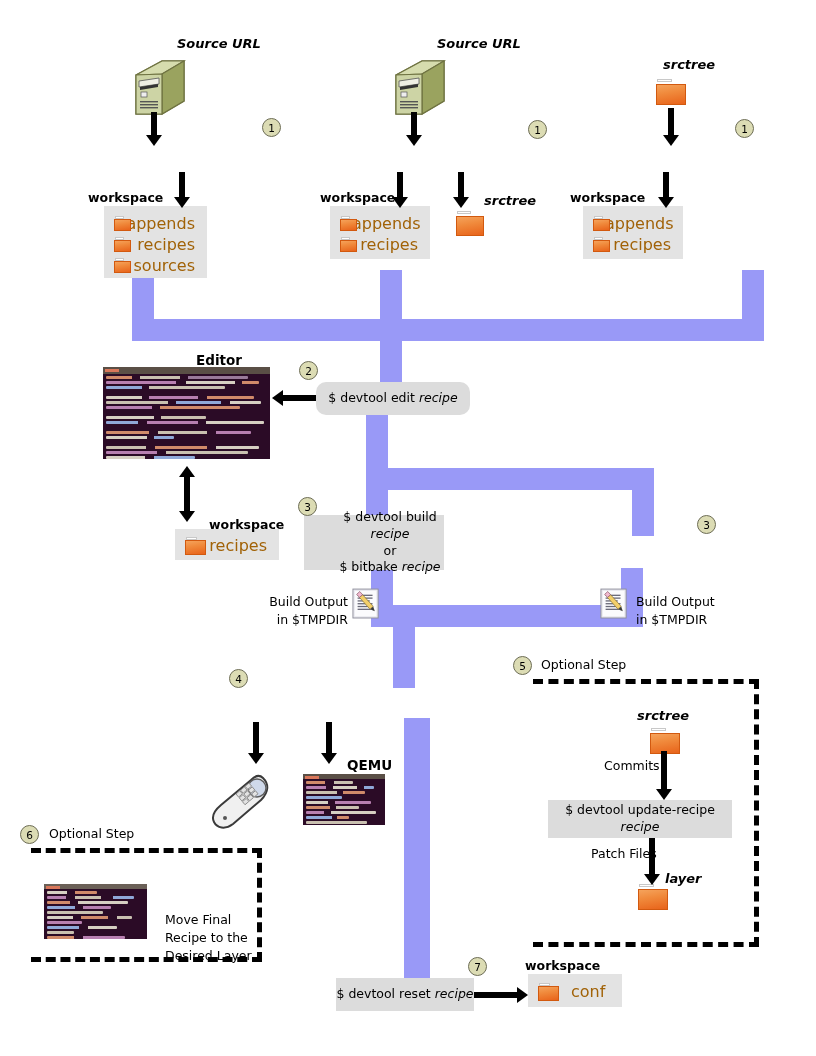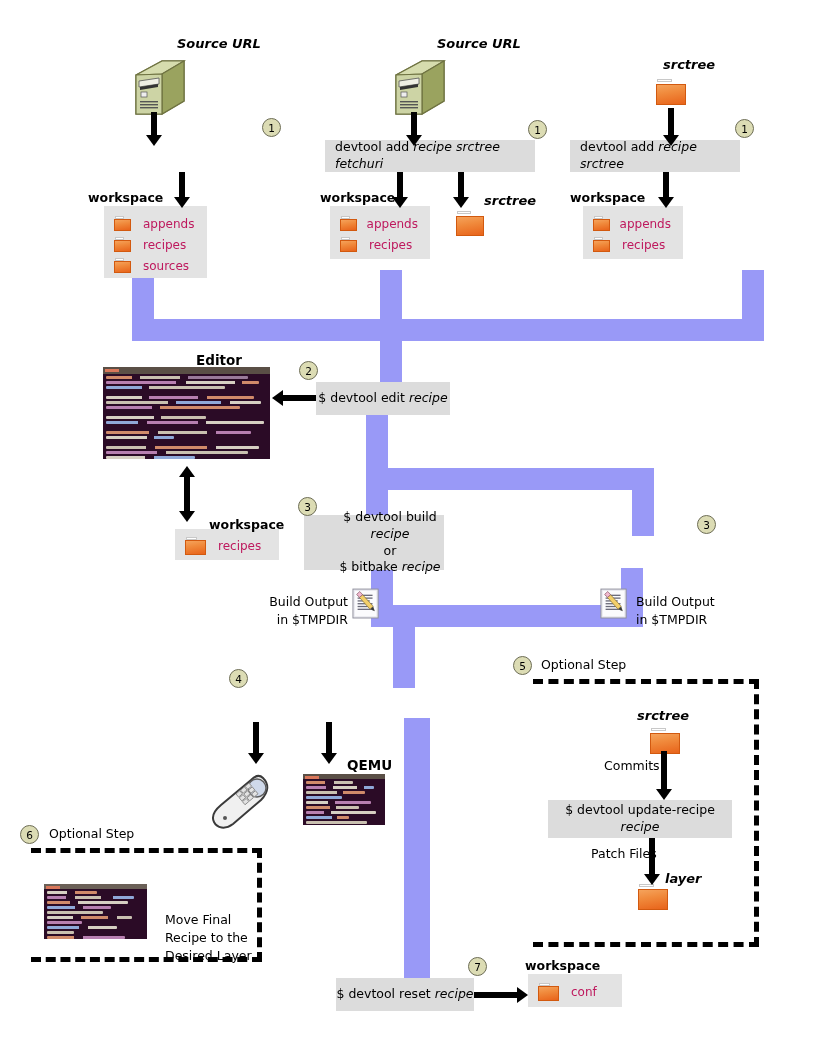--- a/index.html
+++ b/index.html
@@ -32,21 +32,21 @@
   .cmdbox i { font-style:italic; }
 
   
   .wsbox {
     position:absolute;
     background:#e3e3e3;
     box-sizing:border-box;
     padding:7px 12px 7px 10px;
     z-index:5;
   }
-  .wsrow { display:flex; align-items:center; height:21px; font-size:12px; color:#be185d; }
+  .wsrow { display:flex; align-items:center; height:21px; font-size:16px; color:#a16207; }
   .wsrow .flabel { margin-left:12px; }
 
   .bold-label {
     position:absolute;
     font-weight:bold;
     font-size:12.5px;
     color:#000;
     white-space:nowrap;
     z-index:8;
   }
@@ -227,26 +227,20 @@
   </div>
   <div class="arrow-v" style="left:403px; top:112px; width:22px; height:34px;">
     <span class="shaft" style="height:24px;"></span>
       <span class="head" style="top:23px;"></span>
   </div>
   <div class="arrow-v" style="left:660px; top:108px; width:22px; height:38px;">
     <span class="shaft" style="height:28px;"></span>
       <span class="head" style="top:27px;"></span>
   </div>
 
-  <div class="cmdbox lead" style="left:325px; top:140px; width:210px; height:32px;">
-    <span><span>devtool add </span><i>recipe srctree fetchuri</i></span>
-  </div>
-  <div class="cmdbox lead" style="left:570px; top:140px; width:170px; height:32px;">
-    <span><span>devtool add </span><i>recipe srctree</i></span>
-  </div>
 
   <div class="step" style="left:262px; top:118px;">1</div>
   <div class="step" style="left:528px; top:120px;">1</div>
   <div class="step" style="left:735px; top:119px;">1</div>
 
   <div class="arrow-v" style="left:171px; top:172px; width:22px; height:36px;">
     <span class="shaft" style="height:26px;"></span>
       <span class="head" style="top:25px;"></span>
   </div>
   <div class="arrow-v" style="left:389px; top:172px; width:22px; height:36px;">
@@ -352,21 +346,21 @@
       <div class="tline" style="width:88%; background:linear-gradient(90deg,#b77fb0 0 36%,transparent 36% 42%,#c9c0b0 42% 100%);"></div>
       <div class="tline" style="width:55%; background:linear-gradient(90deg,#d6cfc2 0 44%,transparent 44% 54%,#8fa8d8 54% 100%);"></div>
 
       <div class="tline" style="width:0%; background:transparent;"></div>
 
     </div>
   </div>
 
   <div class="step" style="left:299px; top:361px;">2</div>
 
-  <div class="cmdbox" style="left:316px; top:382px; width:134px; height:33px;">
+  <div class="cmdbox" style="left:316px; top:382px; width:154px; height:33px;border-radius:10px;">
     <span><span>$ devtool edit </span><i>recipe</i></span>
   </div>
 
   <div class="arrow-h" style="left:272px; top:387px; width:44px; height:22px;">
     <span class="shaft" style="width:34px; left:10px;"></span>
       <span class="head-l"></span>
   </div>
 
   <div class="arrow-dbl" style="left:176px; top:466px; width:22px; height:56px;">
     <span class="up"></span>

